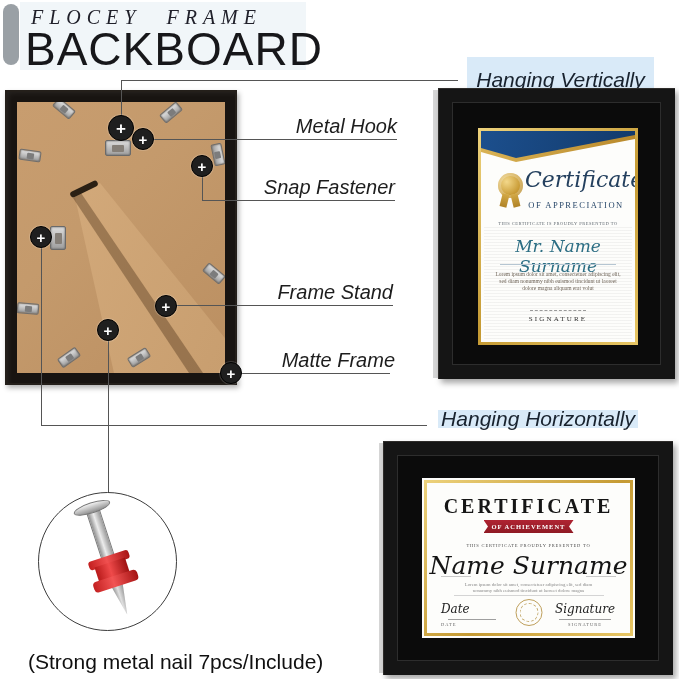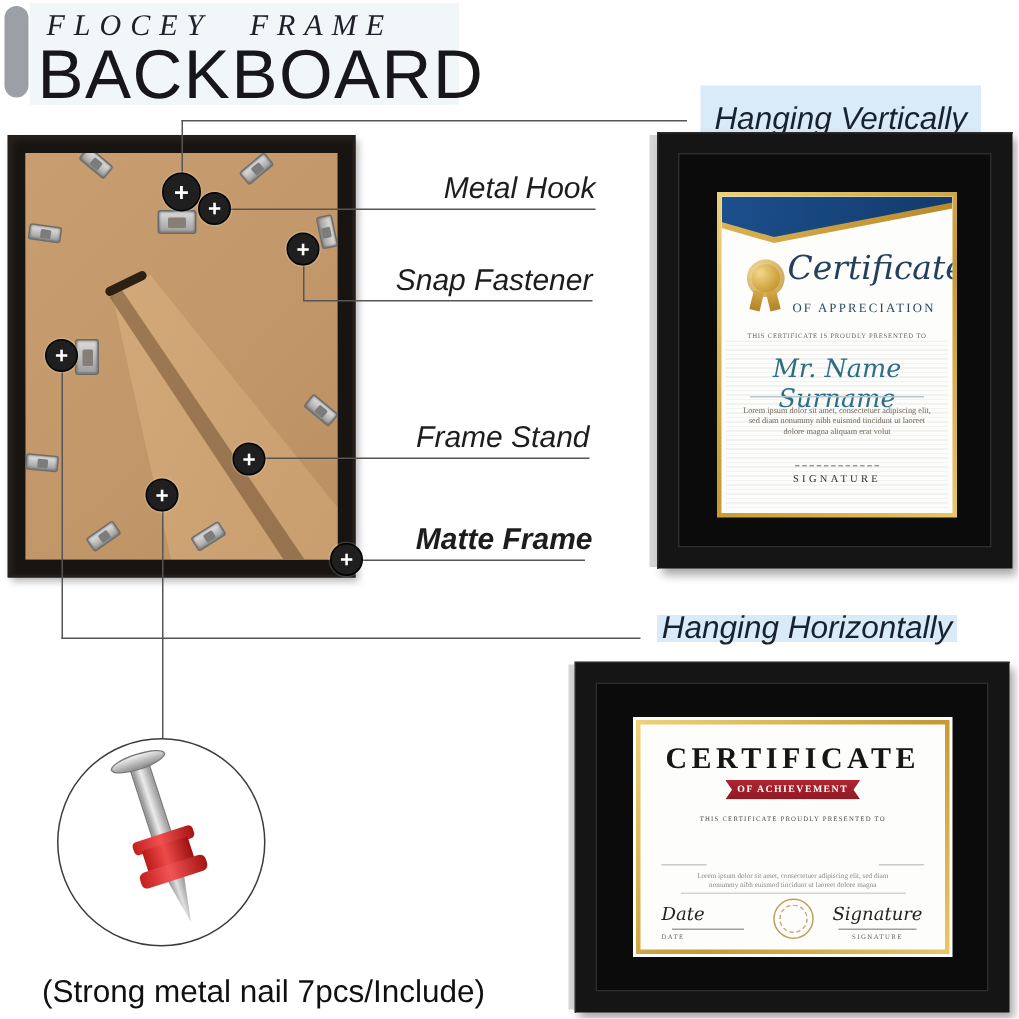--- a/index.html
+++ b/index.html
@@ -144,21 +144,21 @@
   <div class="abs marker" style="left:132px;top:128px;">+</div>
   <div class="abs marker" style="left:191px;top:155px;">+</div>
   <div class="abs marker" style="left:30px;top:226px;">+</div>
   <div class="abs marker" style="left:155px;top:295px;">+</div>
   <div class="abs marker" style="left:97px;top:319px;">+</div>
   <div class="abs marker" style="left:220px;top:362px;">+</div>
 
   <div class="abs lbl" style="left:245px;top:115px;">Metal Hook</div>
   <div class="abs lbl" style="left:243px;top:176px;">Snap Fastener</div>
   <div class="abs lbl" style="left:241px;top:281px;">Frame Stand</div>
-  <div class="abs lbl" style="left:243px;top:349px;font-weight:bold;">Matte Frame</div>
+  <div class="abs lbl" style="left:243px;top:349px;">Matte Frame</div>
   <div class="abs blue-lbl" style="left:467px;top:57px;width:187px;height:45px;">Hanging Vertically</div>
   <div class="abs blue-lbl" style="left:438px;top:410px;width:200px;height:18px;">Hanging Horizontally</div>
 
   <div class="abs side-strip" style="left:433px;top:90px;width:5px;height:288px;"></div>
   <div class="abs pframe" style="left:438px;top:88px;width:237px;height:291px;">
     <div class="matte"></div>
     <div class="paper-gold" style="left:40px;top:40px;width:160px;height:217px;">
       <div class="paper-in">
         <div class="guilloche"></div>
         <div class="v-banner-gold"></div>
@@ -180,20 +180,21 @@
 
   <div class="abs side-strip" style="left:379px;top:443px;width:4px;height:230px;"></div>
   <div class="abs pframe" style="left:383px;top:441px;width:290px;height:234px;">
     <div class="matte"></div>
     <div class="abs" style="left:39px;top:37px;width:213px;height:160px;background:#fdfdfb;">
       <div class="paper-gold" style="left:2px;top:2px;right:2px;bottom:2px;">
         <div class="paper-in">
           <div class="abs smallcaps" style="left:0;top:12px;width:100%;text-align:center;font-weight:bold;font-size:20px;letter-spacing:3px;color:#161616;">CERTIFICATE</div>
           <div class="ribbon">OF ACHIEVEMENT</div>
           <div class="abs smallcaps" style="left:0;top:60px;width:100%;text-align:center;font-size:4.5px;letter-spacing:.8px;color:#4b4b4b;">THIS CERTIFICATE PROUDLY PRESENTED TO</div>
+          <div class="abs cert-script" style="left:0;top:68px;width:100%;text-align:center;font-size:25px;color:#141414;">Name Surname</div>
           <div class="abs" style="left:14px;top:93px;width:30px;height:1px;background:#c9c9c9;"></div>
           <div class="abs" style="right:14px;top:93px;width:30px;height:1px;background:#c9c9c9;"></div>
           <div class="abs smallcaps" style="left:30px;top:99px;right:30px;text-align:center;font-size:4.8px;line-height:5.8px;color:#8a8a8a;">Lorem ipsum dolor sit amet, consectetuer adipiscing elit, sed diam nonummy nibh euismod tincidunt ut laoreet dolore magna</div>
           <div class="abs" style="left:50%;top:112px;width:150px;height:1px;background:#d4d4d4;transform:translateX(-50%);"></div>
           <div class="abs" style="left:14px;top:119px;width:62px;">
             <div class="cert-script" style="font-size:12px;color:#222;">Date</div>
             <div style="margin:3px auto 2px;width:48px;height:1px;background:#9f9f9f;"></div>
             <div class="smallcaps" style="font-size:4.5px;letter-spacing:1px;color:#666;">DATE</div>
           </div>
           <div class="seal" style="left:50%;top:116px;width:27px;height:27px;transform:translateX(-50%);">

